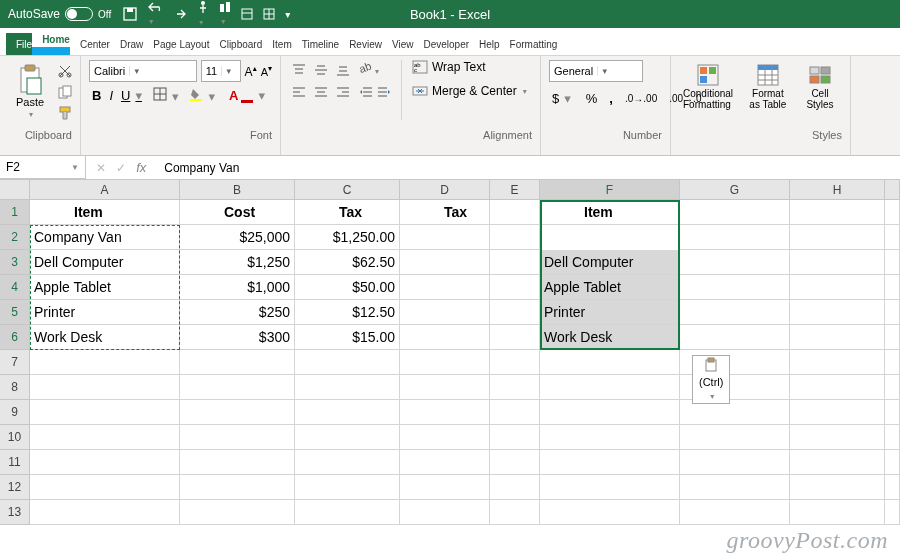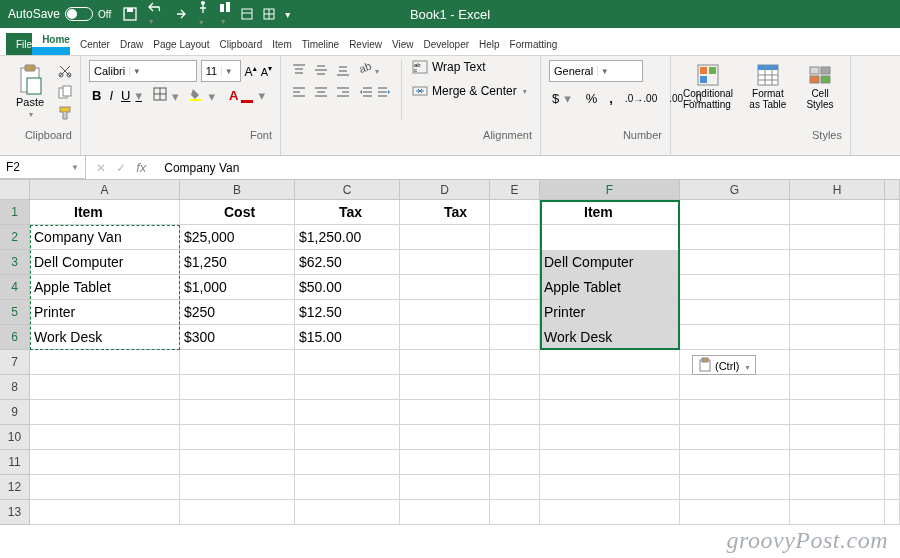--- a/index.html
+++ b/index.html
@@ -38,27 +38,27 @@
 .fx-input { flex: 1; padding: 0 8px; }
 .sheet { position: relative; }
 .col-headers { display: flex; height: 20px; background: #e6e6e6; border-bottom: 1px solid #c6c6c6; font-size: 12px;}
 .sel-all { width: 30px; border-right: 1px solid #c6c6c6; background: #e6e6e6; }
 .col-h { border-right: 1px solid #c6c6c6; text-align: center; line-height: 20px; color: #444; }
 .col-h.sel { background: #d2d2d2; color: #217346; }
 .row { display: flex; height: 25px; font-size: 14px; }
 .row-h { width: 30px; background: #e6e6e6; border-right: 1px solid #c6c6c6; border-bottom: 1px solid #c6c6c6; text-align: center; line-height: 25px; color:#444; font-size:12px;}
 .cell { border-right: 1px solid #d4d4d4; border-bottom: 1px solid #d4d4d4; padding: 2px 4px; line-height: 21px; white-space: nowrap; overflow: visible; position: relative; }
 .hdr-cell { font-weight: bold; padding-left: 44px; }
-.num { }
+.num { text-align: right; }
 .wA{width:150px} .wB{width:115px} .wC{width:105px} .wD{width:90px} .wE{width:50px} .wF{width:140px} .wG{width:110px} .wH{width:95px} .wI{width:15px}
 .copy-marq { position:absolute; border:1.5px dashed #107c41; pointer-events:none; z-index:3;}
 .paste-sel { position:absolute; border:2px solid #107c41; pointer-events:none; z-index:3;}
 .active-cell { position:absolute; border:2px solid #107c41; pointer-events:none; z-index:4;}
 .sel-fill { background:#d8d8d8; }
-.paste-tag { position:absolute; background:#fff; border:1px solid #ababab; font-size:11px; padding:2px 6px; display:flex; align-items:flex-end; gap:4px; z-index:5;}
+.paste-tag { position:absolute; background:#fff; border:1px solid #ababab; font-size:11px; padding:2px 6px; display:flex; align-items:center; gap:4px; z-index:5;flex-direction:column;}
 .watermark { position:absolute; right:12px; bottom:4px; font-style:italic; font-family: Georgia, serif; color:#a9aeb3; font-size:24px; letter-spacing:0.5px; z-index:10;}
 .row-h.sel { background:#d2d2d2; color:#217346; }
 svg { overflow: visible; }
 .sm-dd{font-size:8px; color:#888; margin-left:2px;}
 .align-grid { display:grid; grid-template-columns:repeat(3,20px); grid-template-rows:repeat(2,20px); gap:2px;}
 .align-grid div{display:flex;align-items:center;justify-content:center;}
 .sep{width:1px;background:#d4d4d4;height:60px;margin:0 4px;}
 </style>
 </head>
 <body>

